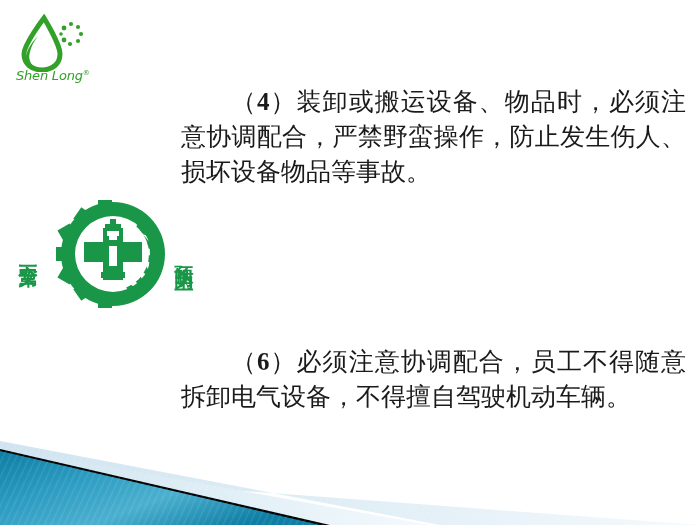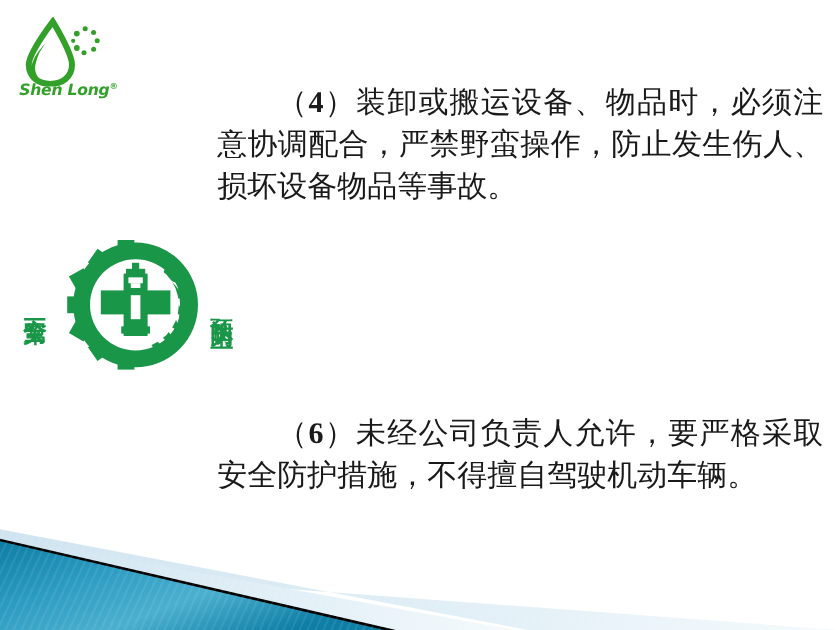--- a/index.html
+++ b/index.html
@@ -24,21 +24,21 @@
     width: 92px;
     height: 78px;
   }
   #company-logo svg { display: block; }
   .logo-name {
     position: absolute;
     left: 2px;
     top: 54px;
     width: 90px;
     font-family: "DejaVu Sans", sans-serif;
-    font-weight: bold;
+    font-weight: normal;
     font-style: italic;
     font-size: 13px;
     color: #33a029;
     letter-spacing: -0.2px;
     white-space: nowrap;
   }
   .logo-name sup {
     font-size: 7px;
     vertical-align: super;
   }
@@ -82,21 +82,21 @@
     width: 505px;
     font-family: "Liberation Serif", "DejaVu Serif", serif;
     font-size: 25px;
     line-height: 35px;
     color: #1a1a1a;
     text-align: justify;
     text-justify: inter-ideograph;
     text-indent: 50px;
   }
   .para b { font-weight: bold; }
-  #para-4 { top: 68px; }
+  #para-4 { top: 84px; }
   #para-5 { top: 214px; }
   #para-6 { top: 344px; }
 
   
   #bottom-banner {
     position: absolute;
     left: 0;
     bottom: 0;
     width: 700px;
     height: 92px;
@@ -194,21 +194,21 @@
       </g>
     </svg>
   </div>
 
   <div class="para" id="para-4">
     <span>（</span><b>4</b><span>）</span><span>装卸或搬运设备、物品时，必须注意协调配合，严禁野蛮操作，防止发生伤人、损坏设备物品等事故。</span>
   </div>
 
 
   <div class="para" id="para-6">
-    <span>（</span><b>6</b><span>）</span><span>未经公司负责人允许，要严格采取安全防护措施，不得擅自驾驶机动车辆。</span>
+    <span>（</span><b>6</b><span>）</span><span>必须注意协调配合，员工不得随意拆卸电气设备，不得擅自驾驶机动车辆。</span>
   </div>
 
   <div id="bottom-banner">
     <svg width="700" height="92" viewBox="0 0 700 92" preserveAspectRatio="none">
       <defs>
         <linearGradient id="blueGrad" x1="0" y1="0" x2="1" y2="0.6">
           <stop offset="0%" stop-color="#0d7da3"></stop>
           <stop offset="35%" stop-color="#2d9cc2"></stop>
           <stop offset="65%" stop-color="#4bb0cf"></stop>
           <stop offset="100%" stop-color="#0e7ea5"></stop>

